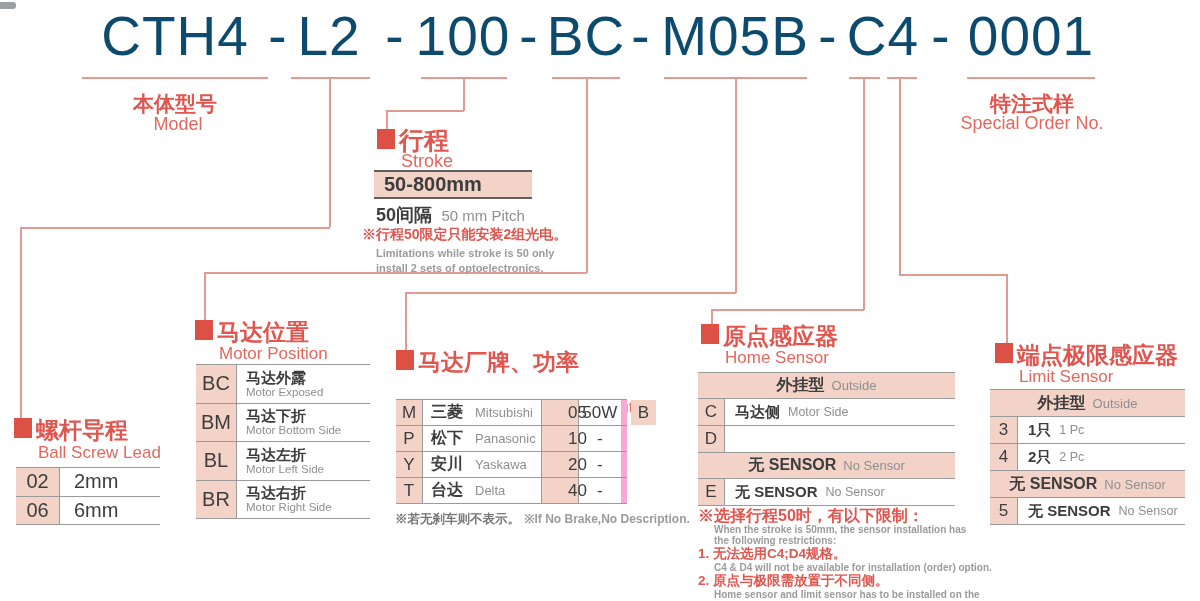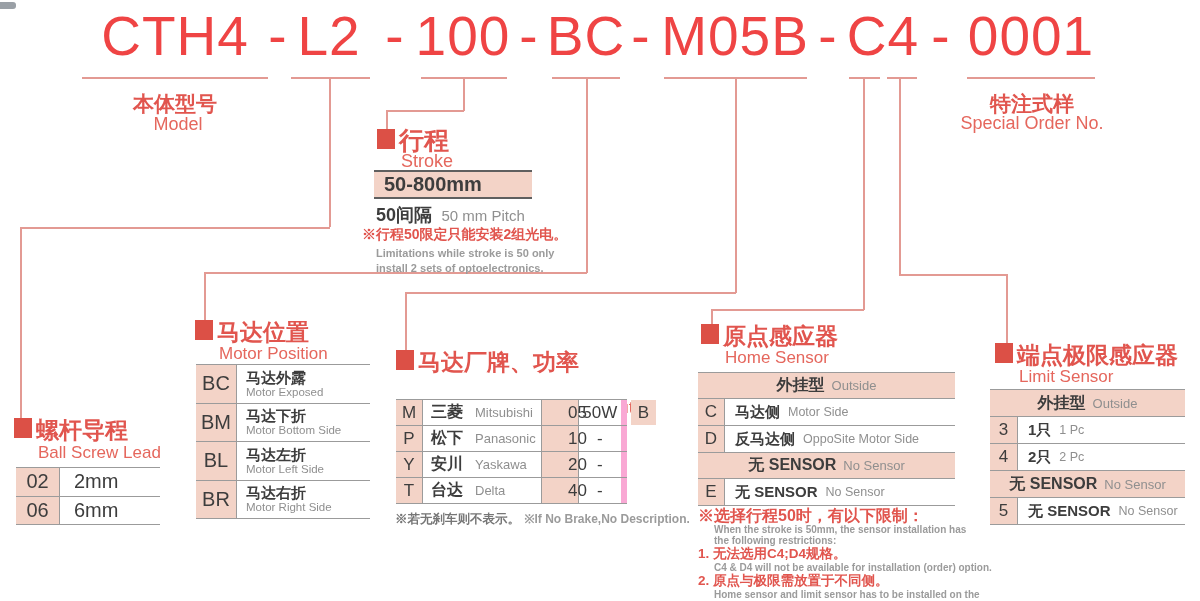--- a/index.html
+++ b/index.html
@@ -1,21 +1,21 @@
 <!DOCTYPE html>
 <html><head>
 <meta charset="utf-8">
 <style>
   html,body{margin:0;padding:0;background:#fff;}
   .stage{position:relative;width:1200px;height:601px;background:#ffffff;overflow:hidden;
          font-family:"Liberation Sans",sans-serif;}
   .abs{position:absolute;}
   
   .seg{position:absolute;top:6px;transform:translateX(-50%);font-size:55px;font-weight:400;
-       color:#ef4444;letter-spacing:1px;white-space:nowrap;line-height:60px;}
+       color:#0c4a6e;letter-spacing:1px;white-space:nowrap;line-height:60px;}
   .ul{position:absolute;top:77px;height:2px;background:#e39a93;}
   
   .lv{position:absolute;width:1.5px;background:#e39a93;}
   .lh{position:absolute;height:1.5px;background:#e39a93;}
   
   .sq{position:absolute;width:18px;height:20px;background:#dc5046;}
   .sec-zh{position:absolute;color:#e1554e;font-weight:700;white-space:nowrap;}
   .sec-en{position:absolute;color:#e5675d;font-weight:400;white-space:nowrap;}
   .lbl-zh{position:absolute;transform:translateX(-50%);color:#e1554e;font-weight:700;font-size:21px;white-space:nowrap;}
   .lbl-en{position:absolute;transform:translateX(-50%);color:#e5675d;font-size:18px;white-space:nowrap;}
@@ -250,24 +250,20 @@
     </div>
     <div class="row">
       <div class="code">C</div>
       <div class="desc-inline">
         <span class="zh">马达侧</span>
         <span class="en">Motor Side</span>
       </div>
     </div>
     <div class="row">
       <div class="code">D</div>
-      <div class="desc-inline">
-        <span class="zh">反马达侧</span>
-        <span class="en">OppoSite Motor Side</span>
-      </div>
     </div>
     <div class="hdr">
       <span class="zh">无 SENSOR</span>
       <span class="en">No Sensor</span>
     </div>
     <div class="row">
       <div class="code">E</div>
       <div class="desc-inline">
         <span class="zh">无 SENSOR</span>
         <span class="en">No Sensor</span>

